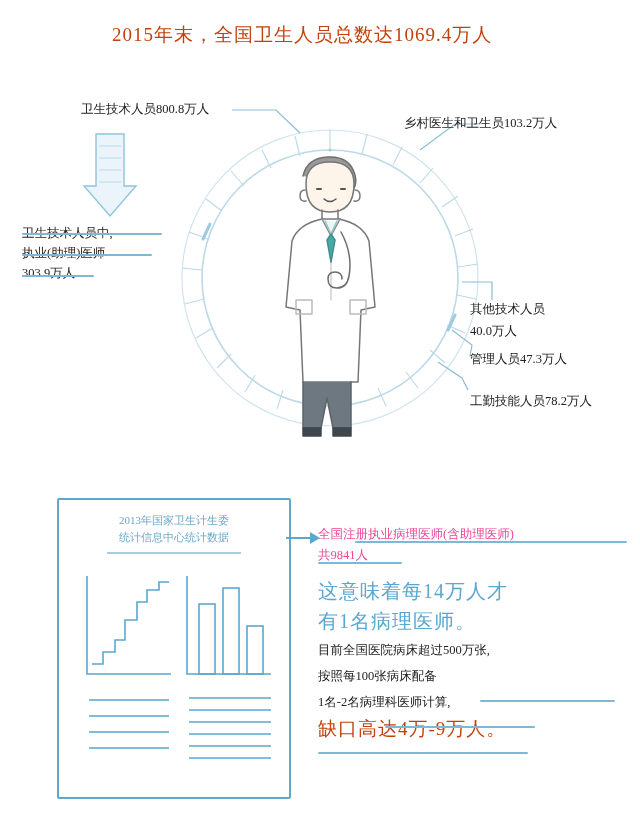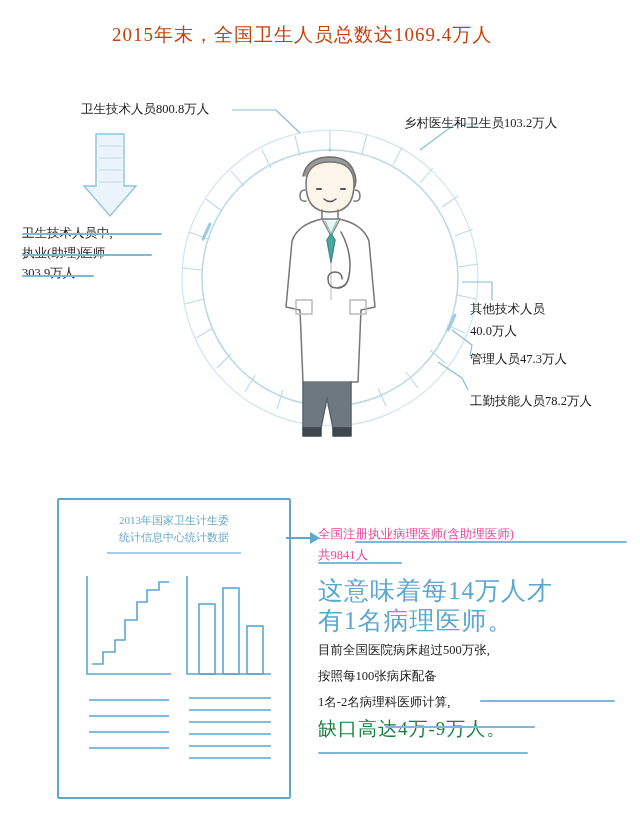--- a/index.html
+++ b/index.html
@@ -53,25 +53,25 @@
   }
   .doc-head{
     position:absolute;left:0;top:12px;width:230px;text-align:center;
     font-size:11px;color:#6aa9c8;line-height:17px;
   }
   .doc-head .u{display:block;}
 
   .right-col{position:absolute;left:318px;top:524px;width:312px;}
   .rc-line{font-size:12.5px;color:#ec4899;line-height:21px;}
   .big-blue{
-    color:#5aa7d2;font-size:25px;line-height:30px;letter-spacing:1px;
+    color:#5aa7d2;font-size:20px;line-height:30px;letter-spacing:1px;
     margin-top:10px;margin-bottom:0;
   }
   .rc-para{font-size:12.5px;color:#222;line-height:26px;margin-top:1px;}
-  .rc-last{color:#15803d;font-size:19px;line-height:28px;letter-spacing:1px;}
+  .rc-last{color:#c2410c;font-size:19px;line-height:28px;letter-spacing:1px;}
 
   .mark{position:absolute;height:2px;background:#7fb8d6;border-radius:2px;}
 </style>
 </head>
 <body>
 
 <div class="canvas">
 
   <div class="title">2015年末，全国卫生人员总数达1069.4万人</div>
 

